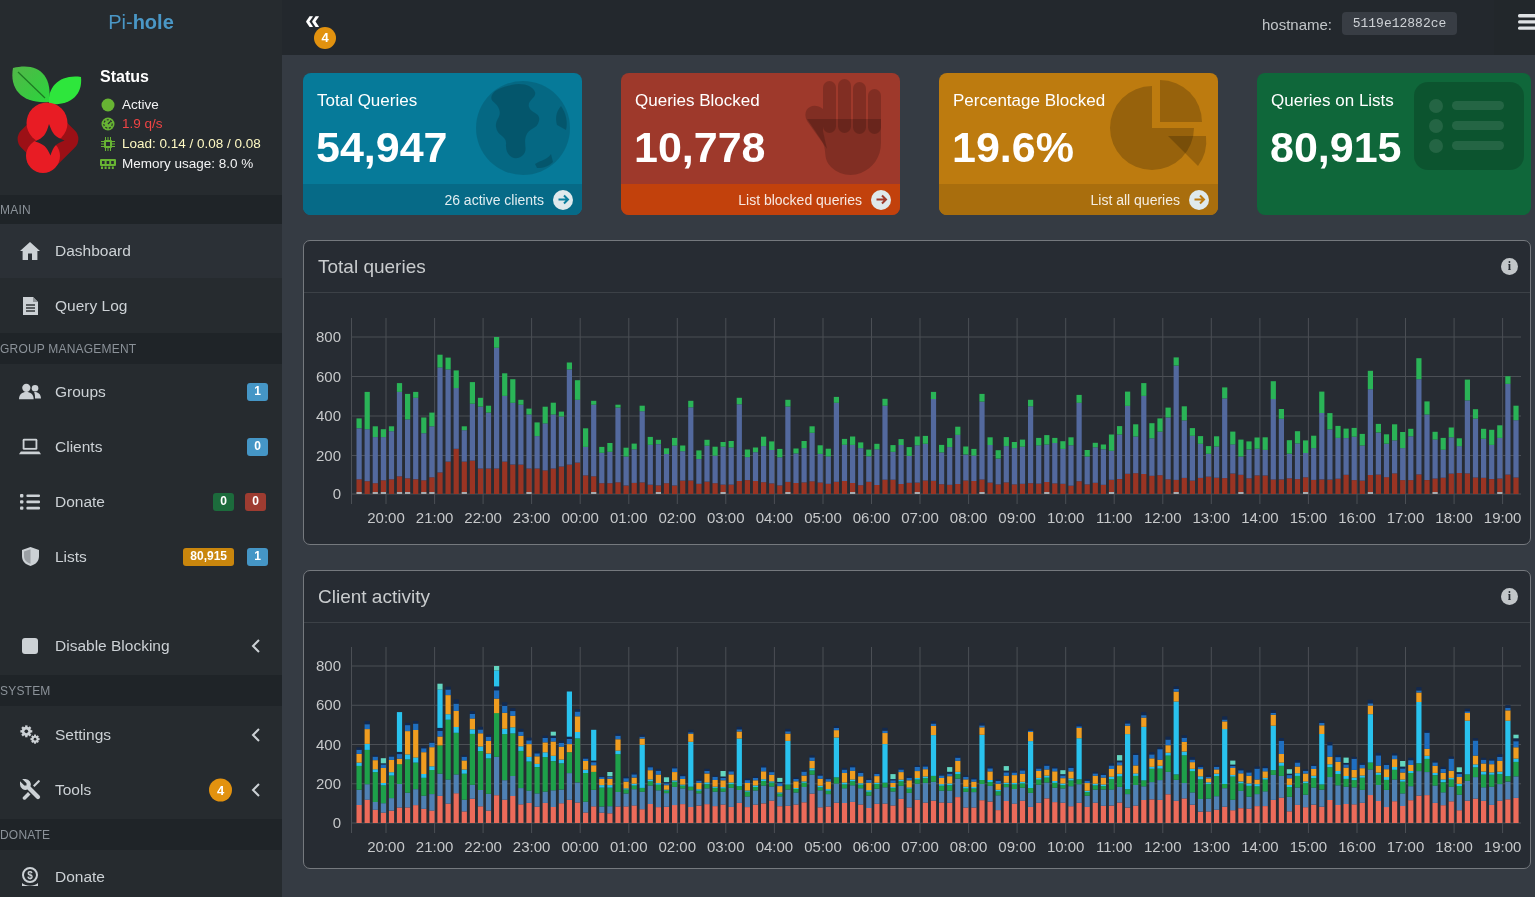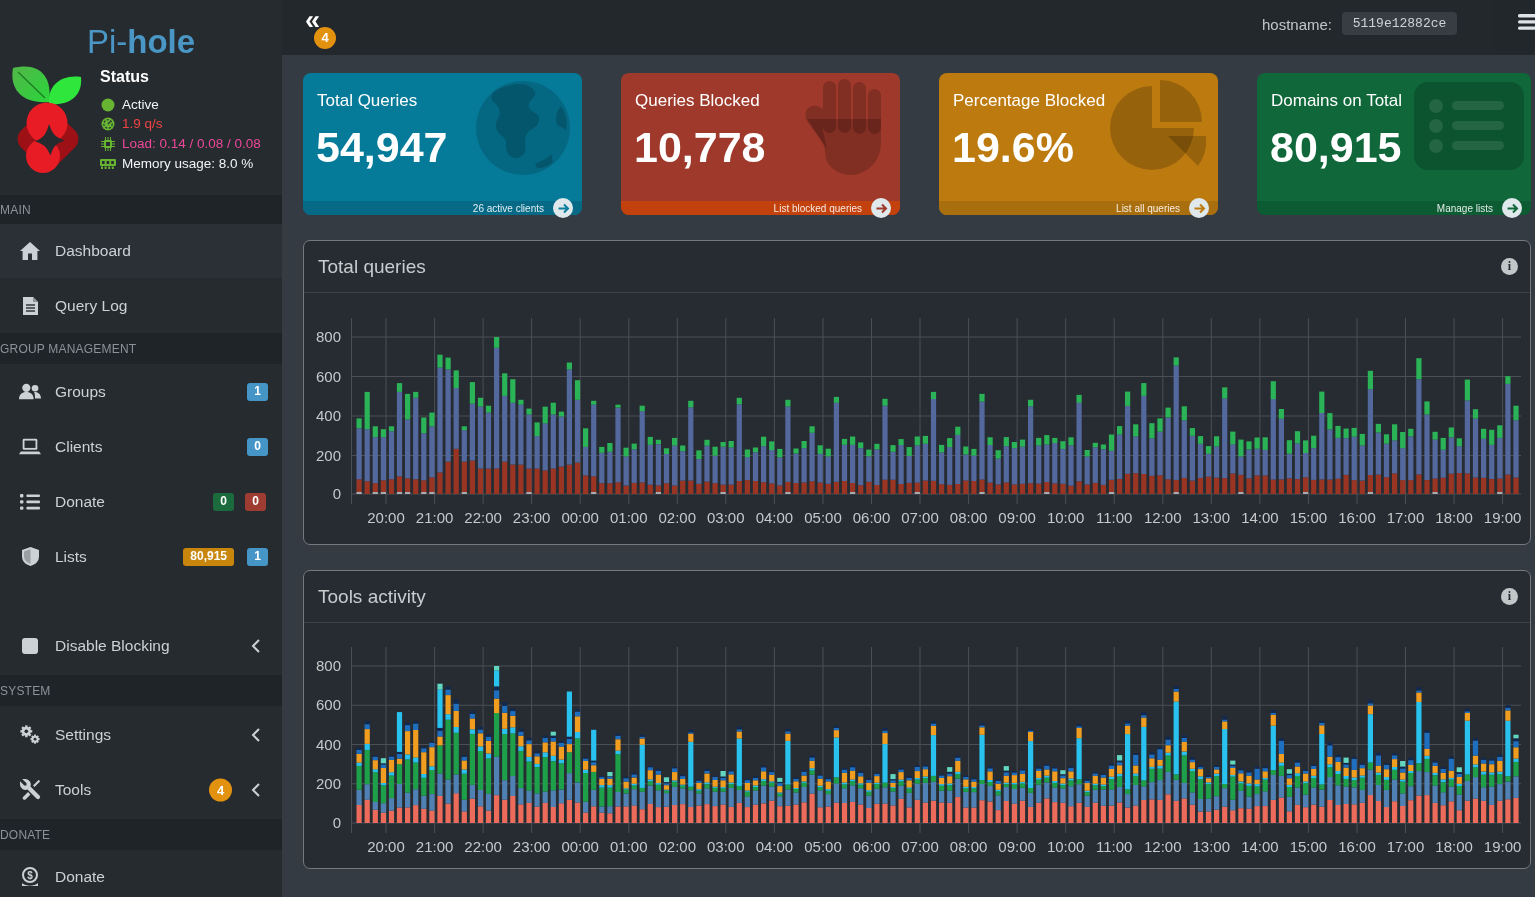--- a/index.html
+++ b/index.html
@@ -9,21 +9,21 @@
 #content{position:absolute;left:282px;top:55px;width:1253px;height:842px;background:#353b43}
 .strip{position:absolute;left:0;width:282px;background:#1f2428;color:#8b9299;font-size:12px;display:flex;align-items:center;letter-spacing:.2px}
 .nav{position:absolute;left:0;width:282px;color:#ccd1d5;font-size:15.5px;display:flex;align-items:center}
 .nav .ic{position:absolute;left:19px;width:22px;height:22px;display:flex;align-items:center;justify-content:center}
 .nav .tx{position:absolute;left:55px}
 .badge{position:absolute;top:50%;transform:translateY(-50%);font-size:12px;font-weight:bold;color:#fff;border-radius:3px;padding:2.5px 7px;line-height:1.1}
 .chev{position:absolute;right:22px;top:50%;transform:translateY(-50%)}
 .card{position:absolute;border-radius:8px;color:#fff}
 .card .ttl{position:absolute;left:14px;top:18px;font-size:17px}
 .card .num{position:absolute;left:13px;top:50px;font-size:43px;font-weight:bold}
-.card .foot{position:absolute;left:0;bottom:0;height:14px;width:100%;border-radius:0 0 8px 8px;font-size:10px;color:rgba(255,255,255,.88);display:flex;align-items:center;justify-content:flex-end}
+.card .foot{position:absolute;left:0;bottom:0;height:31px;width:100%;border-radius:0 0 8px 8px;font-size:14px;color:rgba(255,255,255,.88);display:flex;align-items:center;justify-content:flex-end}
 .card .foot span{margin-right:9px}
 .goarr{width:20px;height:20px;border-radius:50%;background:#dfe9ec;margin-right:13px;display:flex;align-items:center;justify-content:center}
 .cicon{position:absolute;top:79px}
 .panel{position:absolute;left:303px;width:1228px;background:#272c33;border:1px solid #75797e;border-radius:7px}
 .phead{position:absolute;left:0;top:0;width:100%;height:52px;border-bottom:1px solid #3c4147;color:#c9ccce;font-size:19px}
 .phead .t{position:absolute;left:14px;top:15px}
 .pinfo{position:absolute;right:12px;top:17px;width:17px;height:17px;border-radius:50%;background:#c2c6c9;color:#272c33;font-size:12px;font-weight:bold;text-align:center;line-height:17px;font-family:"Liberation Serif",serif}
 .chartsvg{position:absolute}
 .ax{fill:#c6c8ca;font-size:15px;font-family:"Liberation Sans",sans-serif}
 svg{display:block}
@@ -98,30 +98,22 @@
       <rect x="0" y="0" width="110" height="88" rx="14" fill="rgba(0,0,0,.18)"></rect>
       <g fill="rgba(255,255,255,.10)">
         <circle cx="22" cy="24" r="7"></circle>
         <circle cx="22" cy="44" r="7"></circle>
         <circle cx="22" cy="64" r="7"></circle>
         <rect x="38" y="19" width="52" height="9" rx="4.5"></rect>
         <rect x="38" y="39" width="52" height="9" rx="4.5"></rect>
         <rect x="38" y="59" width="52" height="9" rx="4.5"></rect>
       </g>
     </svg>
-<div class="ttl">Domains on Total</div>
+<div class="ttl">Queries on Lists</div>
 <div class="num">80,915</div>
-<div class="foot" style="background:#0d5b33">
-      <span>Manage lists</span>
-      <span class="goarr">
-        <svg width="13" height="13" viewBox="0 0 13 13">
-          <path d="M1.5 6.5 L11 6.5 M7 2.5 L11 6.5 L7 10.5" stroke="#0f673a" stroke-width="2" fill="none"></path>
-        </svg>
-      </span>
-    </div>
 </div>
 <div class="panel" style="top:240px;height:305px">
     <div class="phead">
       <span class="t">Total queries</span>
       <span class="pinfo">i</span>
     </div>
   </div>
 <svg class="chartsvg" style="left:304px;top:293px;width:1226px;height:251px" viewBox="304 293 1226 251">
     <line x1="386.0" y1="318.0" x2="386.0" y2="504.0" stroke="#4b4f55" stroke-width="1"></line>
     <line x1="434.6" y1="318.0" x2="434.6" y2="504.0" stroke="#4b4f55" stroke-width="1"></line>
@@ -634,21 +626,21 @@
     <text x="1211.3" y="523" text-anchor="middle" class="ax">13:00</text>
     <text x="1259.9" y="523" text-anchor="middle" class="ax">14:00</text>
     <text x="1308.4" y="523" text-anchor="middle" class="ax">15:00</text>
     <text x="1357.0" y="523" text-anchor="middle" class="ax">16:00</text>
     <text x="1405.5" y="523" text-anchor="middle" class="ax">17:00</text>
     <text x="1454.1" y="523" text-anchor="middle" class="ax">18:00</text>
     <text x="1502.6" y="523" text-anchor="middle" class="ax">19:00</text>
   </svg>
 <div class="panel" style="top:570px;height:299px">
     <div class="phead">
-      <span class="t">Tools activity</span>
+      <span class="t">Client activity</span>
       <span class="pinfo">i</span>
     </div>
   </div>
 <svg class="chartsvg" style="left:304px;top:623px;width:1226px;height:245px" viewBox="304 623 1226 245">
     <line x1="386.0" y1="647.0" x2="386.0" y2="833.0" stroke="#4b4f55" stroke-width="1"></line>
     <line x1="434.6" y1="647.0" x2="434.6" y2="833.0" stroke="#4b4f55" stroke-width="1"></line>
     <line x1="483.1" y1="647.0" x2="483.1" y2="833.0" stroke="#4b4f55" stroke-width="1"></line>
     <line x1="531.6" y1="647.0" x2="531.6" y2="833.0" stroke="#4b4f55" stroke-width="1"></line>
     <line x1="580.2" y1="647.0" x2="580.2" y2="833.0" stroke="#4b4f55" stroke-width="1"></line>
     <line x1="628.8" y1="647.0" x2="628.8" y2="833.0" stroke="#4b4f55" stroke-width="1"></line>
@@ -1741,21 +1733,21 @@
     <div class="abs" style="left:1060px;top:12px;width:115px;height:23px;background:#383d44;border-radius:4px;color:#ced2d6;font-family:'Liberation Mono',monospace;font-size:13px;text-align:center;line-height:23px">5119e12882ce</div>
     <svg class="abs" style="left:1236px;top:14px" width="20" height="17" viewBox="0 0 20 17">
       <g fill="#dfe2e5">
         <rect x="0" y="0" width="20" height="3.4" rx="1.5"></rect>
         <rect x="0" y="6.2" width="20" height="3.4" rx="1.5"></rect>
         <rect x="0" y="12.4" width="20" height="3.4" rx="1.5"></rect>
       </g>
     </svg>
   </div>
 <div id="sidebar">
-    <div class="abs" style="left:0;top:0;width:282px;height:50px;text-align:center;font-size:33px;color:#4a97c6;padding-top:23px"><span style="font-weight:300">Pi-</span><span style="font-weight:bold">hole</span></div>
+    <div class="abs" style="left:0;top:0;width:282px;height:50px;text-align:center;font-size:20px;color:#4a97c6;padding-top:11px"><span style="font-weight:300">Pi-</span><span style="font-weight:bold">hole</span></div>
     <svg class="abs" style="left:9px;top:60px" width="78" height="118" viewBox="0 0 78 118">
 <defs>
         <linearGradient id="lg1" x1="0" y1="0" x2="1" y2="1">
           <stop offset="0" stop-color="#52b648"></stop>
           <stop offset="1" stop-color="#2ad53c"></stop>
         </linearGradient>
       </defs>
 <path d="M4 8 C28 2 44 14 40 42 C14 44 0 30 4 8 Z" fill="url(#lg1)"></path>
 <path d="M9 12 L36 38" stroke="#1d7a22" stroke-width="1.2" fill="none"></path>
 <path d="M72 17 C52 14 38 26 40 44 C60 46 74 36 72 17 Z" fill="#2ee63c"></path>
@@ -1786,21 +1778,21 @@
         <line x1="7" y1="11" x2="7" y2="14"></line>
         <line x1="9.5" y1="11" x2="9.5" y2="14"></line>
         <line x1="0" y1="4.5" x2="3" y2="4.5"></line>
         <line x1="0" y1="7" x2="3" y2="7"></line>
         <line x1="0" y1="9.5" x2="3" y2="9.5"></line>
         <line x1="11" y1="4.5" x2="14" y2="4.5"></line>
         <line x1="11" y1="7" x2="14" y2="7"></line>
         <line x1="11" y1="9.5" x2="14" y2="9.5"></line>
       </g>
     </svg>
-    <div class="abs" style="left:122px;top:136px;font-size:13.5px;color:#ec4899">Load: 0.14 / 0.08 / 0.08</div>
+    <div class="abs" style="left:122px;top:136px;font-size:13.5px;color:#fef9c3">Load: 0.14 / 0.08 / 0.08</div>
     <svg class="abs" style="left:100px;top:157px" width="16" height="13" viewBox="0 0 16 13">
       <rect x="0" y="2" width="16" height="7" rx="1" fill="#67b433"></rect>
       <g fill="#262b2f">
         <rect x="2" y="4" width="2.6" height="3"></rect>
         <rect x="6.6" y="4" width="2.6" height="3"></rect>
         <rect x="11.2" y="4" width="2.6" height="3"></rect>
       </g>
       <g fill="#67b433">
         <rect x="1" y="9.5" width="2" height="2.5"></rect>
         <rect x="4.6" y="9.5" width="2" height="2.5"></rect>

